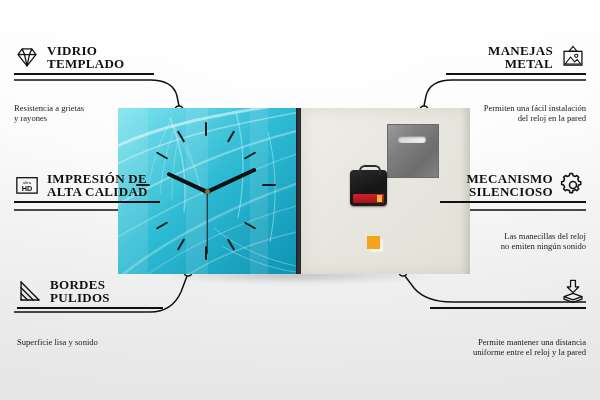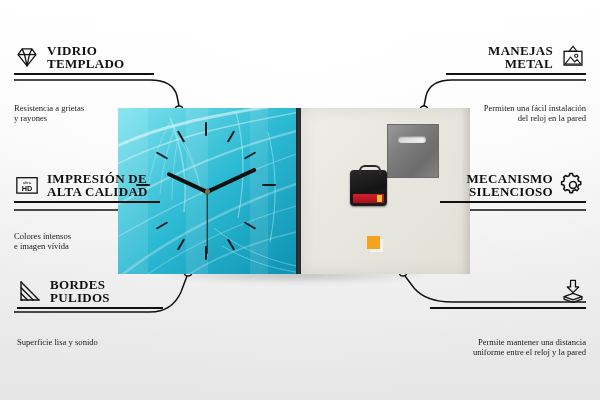--- a/index.html
+++ b/index.html
@@ -235,22 +235,20 @@
         <rect x="3.5" y="7" width="25" height="19" fill="none" stroke="#111" stroke-width="1.6"></rect>
         <text x="16" y="15" font-family="Liberation Sans, sans-serif" font-size="5.4" text-anchor="middle" fill="#111">ultra</text>
         <text x="16" y="23.5" font-family="Liberation Sans, sans-serif" font-size="9" font-weight="bold" text-anchor="middle" fill="#111">HD</text>
       </svg>
       <div>
         <div class="co-title">IMPRESIÓN DE</div>
         <div class="co-title">ALTA CALIDAD</div>
       </div>
     </div>
     <div class="co-rule"></div>
-    <div class="co-desc">Colores intensos
-e imagen vívida</div>
   </div>
 
   <div class="callout left" style="left:17px;top:278px;width:146px;">
     <div class="co-head">
       <svg class="ico" viewBox="0 0 32 32">
         <g stroke="#111" stroke-width="1.7" stroke-linecap="round">
           <path d="M5,5 L27,27"></path>
             <path d="M5,12 L20,27"></path>
             <path d="M5,19 L13,27"></path>
           <path d="M5,26 L6,27"></path>
@@ -292,20 +290,22 @@
         <div class="co-title">SILENCIOSO</div>
       </div>
       <svg class="ico" viewBox="0 0 32 32">
         <g fill="none" stroke="#111" stroke-width="1.9" stroke-linejoin="round">
           <path d="M16,4.5 l3,1 1.8,-1.2 2.3,2.3 -1.2,1.8 1,3 2.6,.6 v3.3 l-2.6,.6 -1,3 1.2,1.8 -2.3,2.3 -1.8,-1.2 -3,1 -.6,2.6 h-3.3 l-.6,-2.6 -3,-1 -1.8,1.2 -2.3,-2.3 1.2,-1.8 -1,-3 -2.6,-.6 v-3.3 l2.6,-.6 1,-3 -1.2,-1.8 2.3,-2.3 1.8,1.2 3,-1 .6,-2.6 h3.3 Z"></path>
           <circle cx="16" cy="16" r="4.3"></circle>
         </g>
       </svg>
     </div>
     <div class="co-rule"></div>
+    <div class="co-desc">Las manecillas del reloj
+no emiten ningún sonido</div>
   </div>
 
   <div class="callout right" style="left:430px;top:278px;width:156px;">
     <div class="co-head">
       <svg class="ico" viewBox="0 0 32 32">
         <g fill="none" stroke="#111" stroke-width="1.6" stroke-linejoin="round">
           <path d="M13,3 h6 v8 h4 l-7,7 -7,-7 h4 Z"></path>
           <path d="M16,19 L27,23 L16,27 L5,23 Z"></path>
           <path d="M5,23 v3 l11,4 11,-4 v-3"></path>
         </g>

